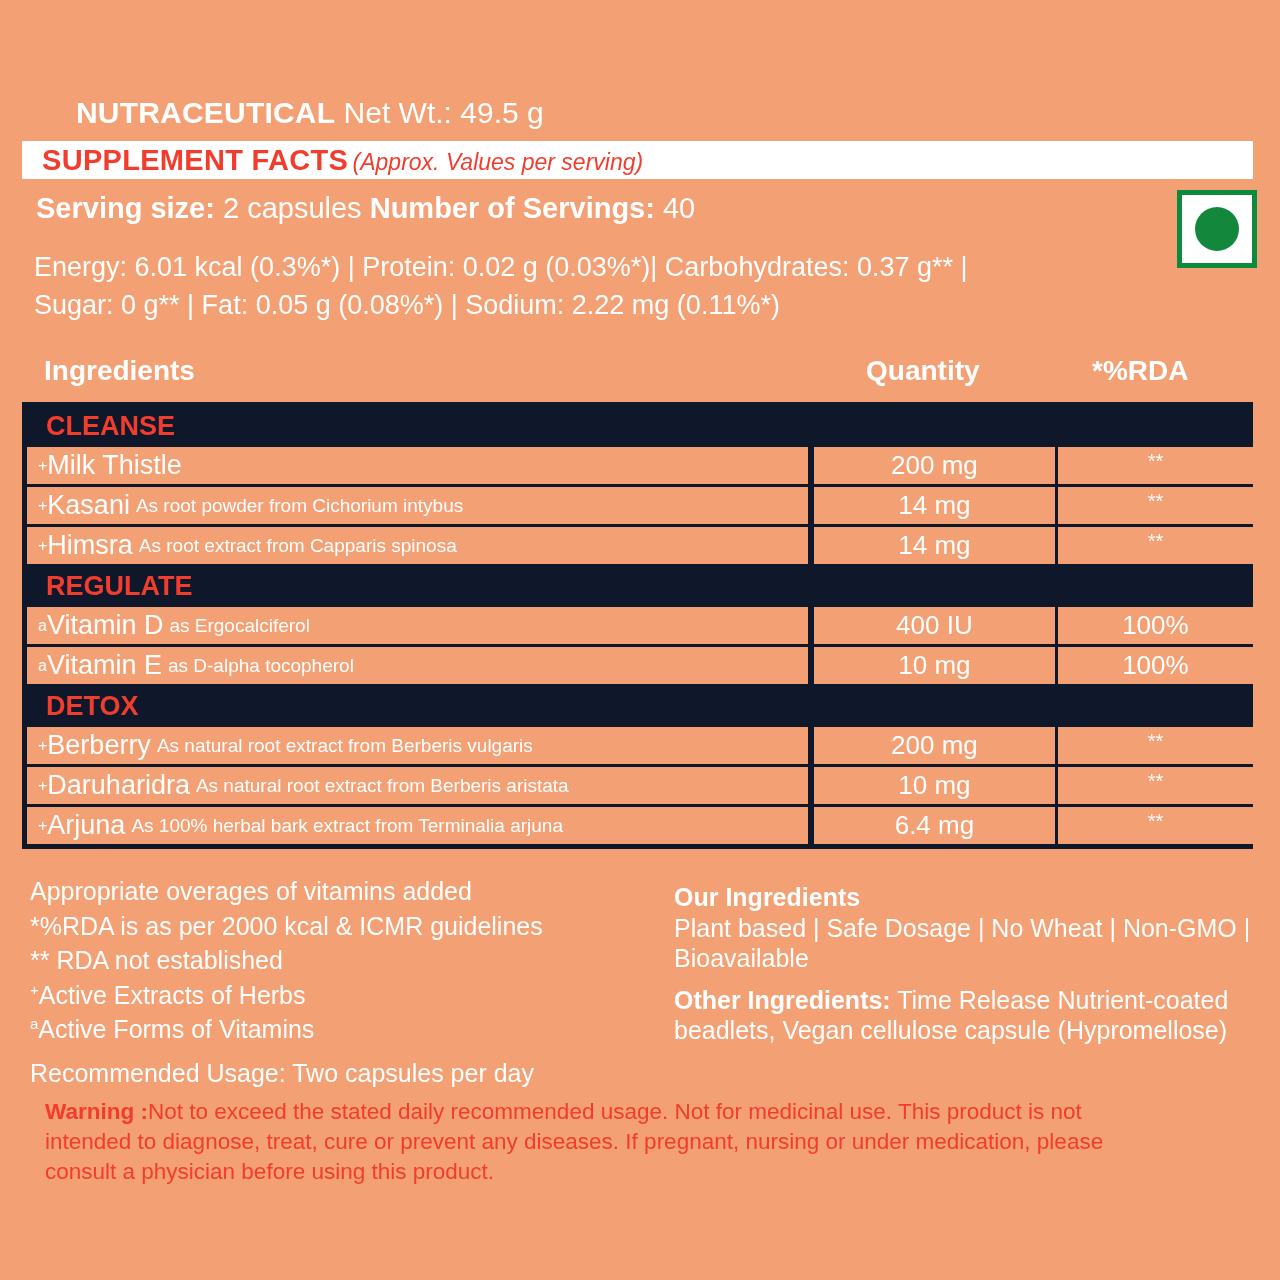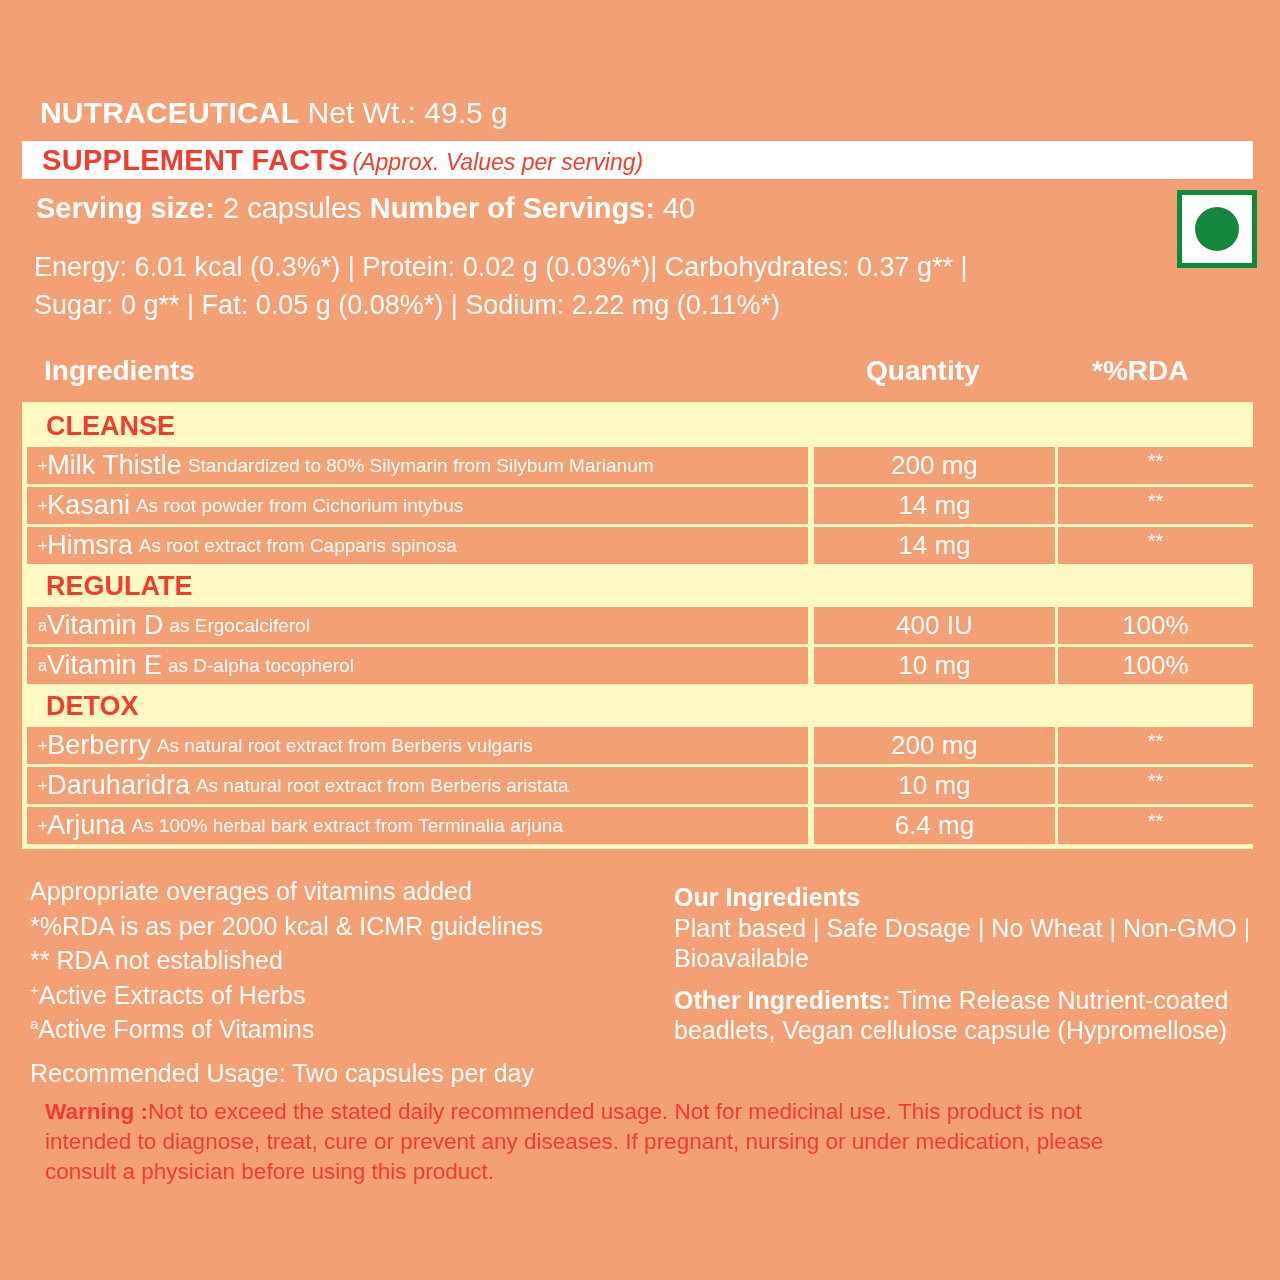--- a/index.html
+++ b/index.html
@@ -18,21 +18,21 @@
 
   
   .top-line {
     position: absolute;
     left: 40px;
     top: 95px;
     font-size: 30px;
     line-height: 36px;
     white-space: nowrap;
   }
-  .top-line .b { font-weight: bold; letter-spacing: .2px; }
+  .top-line .b { font-weight: bold; letter-spacing: .2px; margin-left: 36px; }
   .top-line .n { font-weight: normal; }
 
   
   .sf-bar {
     position: absolute;
     left: 22px;
     top: 141px;
     width: 1231px;
     height: 38px;
     background: #ffffff;
@@ -105,21 +105,21 @@
   .col-head.ing { left: 44px; }
   .col-head.qty { left: 866px; }
   .col-head.rda { left: 1092px; }
 
   
   .table {
     position: absolute;
     left: 22px;
     top: 402px;
     width: 1231px;
-    background: #fef9c3;
+    background: #0f172a;
     padding: 5px 0 5px 0;
     box-sizing: border-box;
   }
   .sec-head {
     color: #f23d2e;
     font-weight: bold;
     font-size: 27px;
     padding: 4px 0 6px 24px;
     line-height: 30px;
   }
@@ -248,21 +248,20 @@
 <div class="col-head ing">Ingredients</div>
 <div class="col-head qty">Quantity</div>
 <div class="col-head rda">*%RDA</div>
 
 <div class="table" id="facts-table">
     <div class="sec-head">CLEANSE</div>
     <div class="row">
       <div class="cell-name">
         <span class="sup">+</span>
         <span class="ing-name">Milk Thistle</span>
-        <span class="ing-desc">Standardized to 80% Silymarin from Silybum Marianum</span>
       </div>
       <div class="cell-qty">
         <span class="qty-val">200 mg</span>
       </div>
       <div class="cell-rda">
         <span class="rda-val stars">**</span>
       </div>
     </div>
     <div class="row">
       <div class="cell-name">

